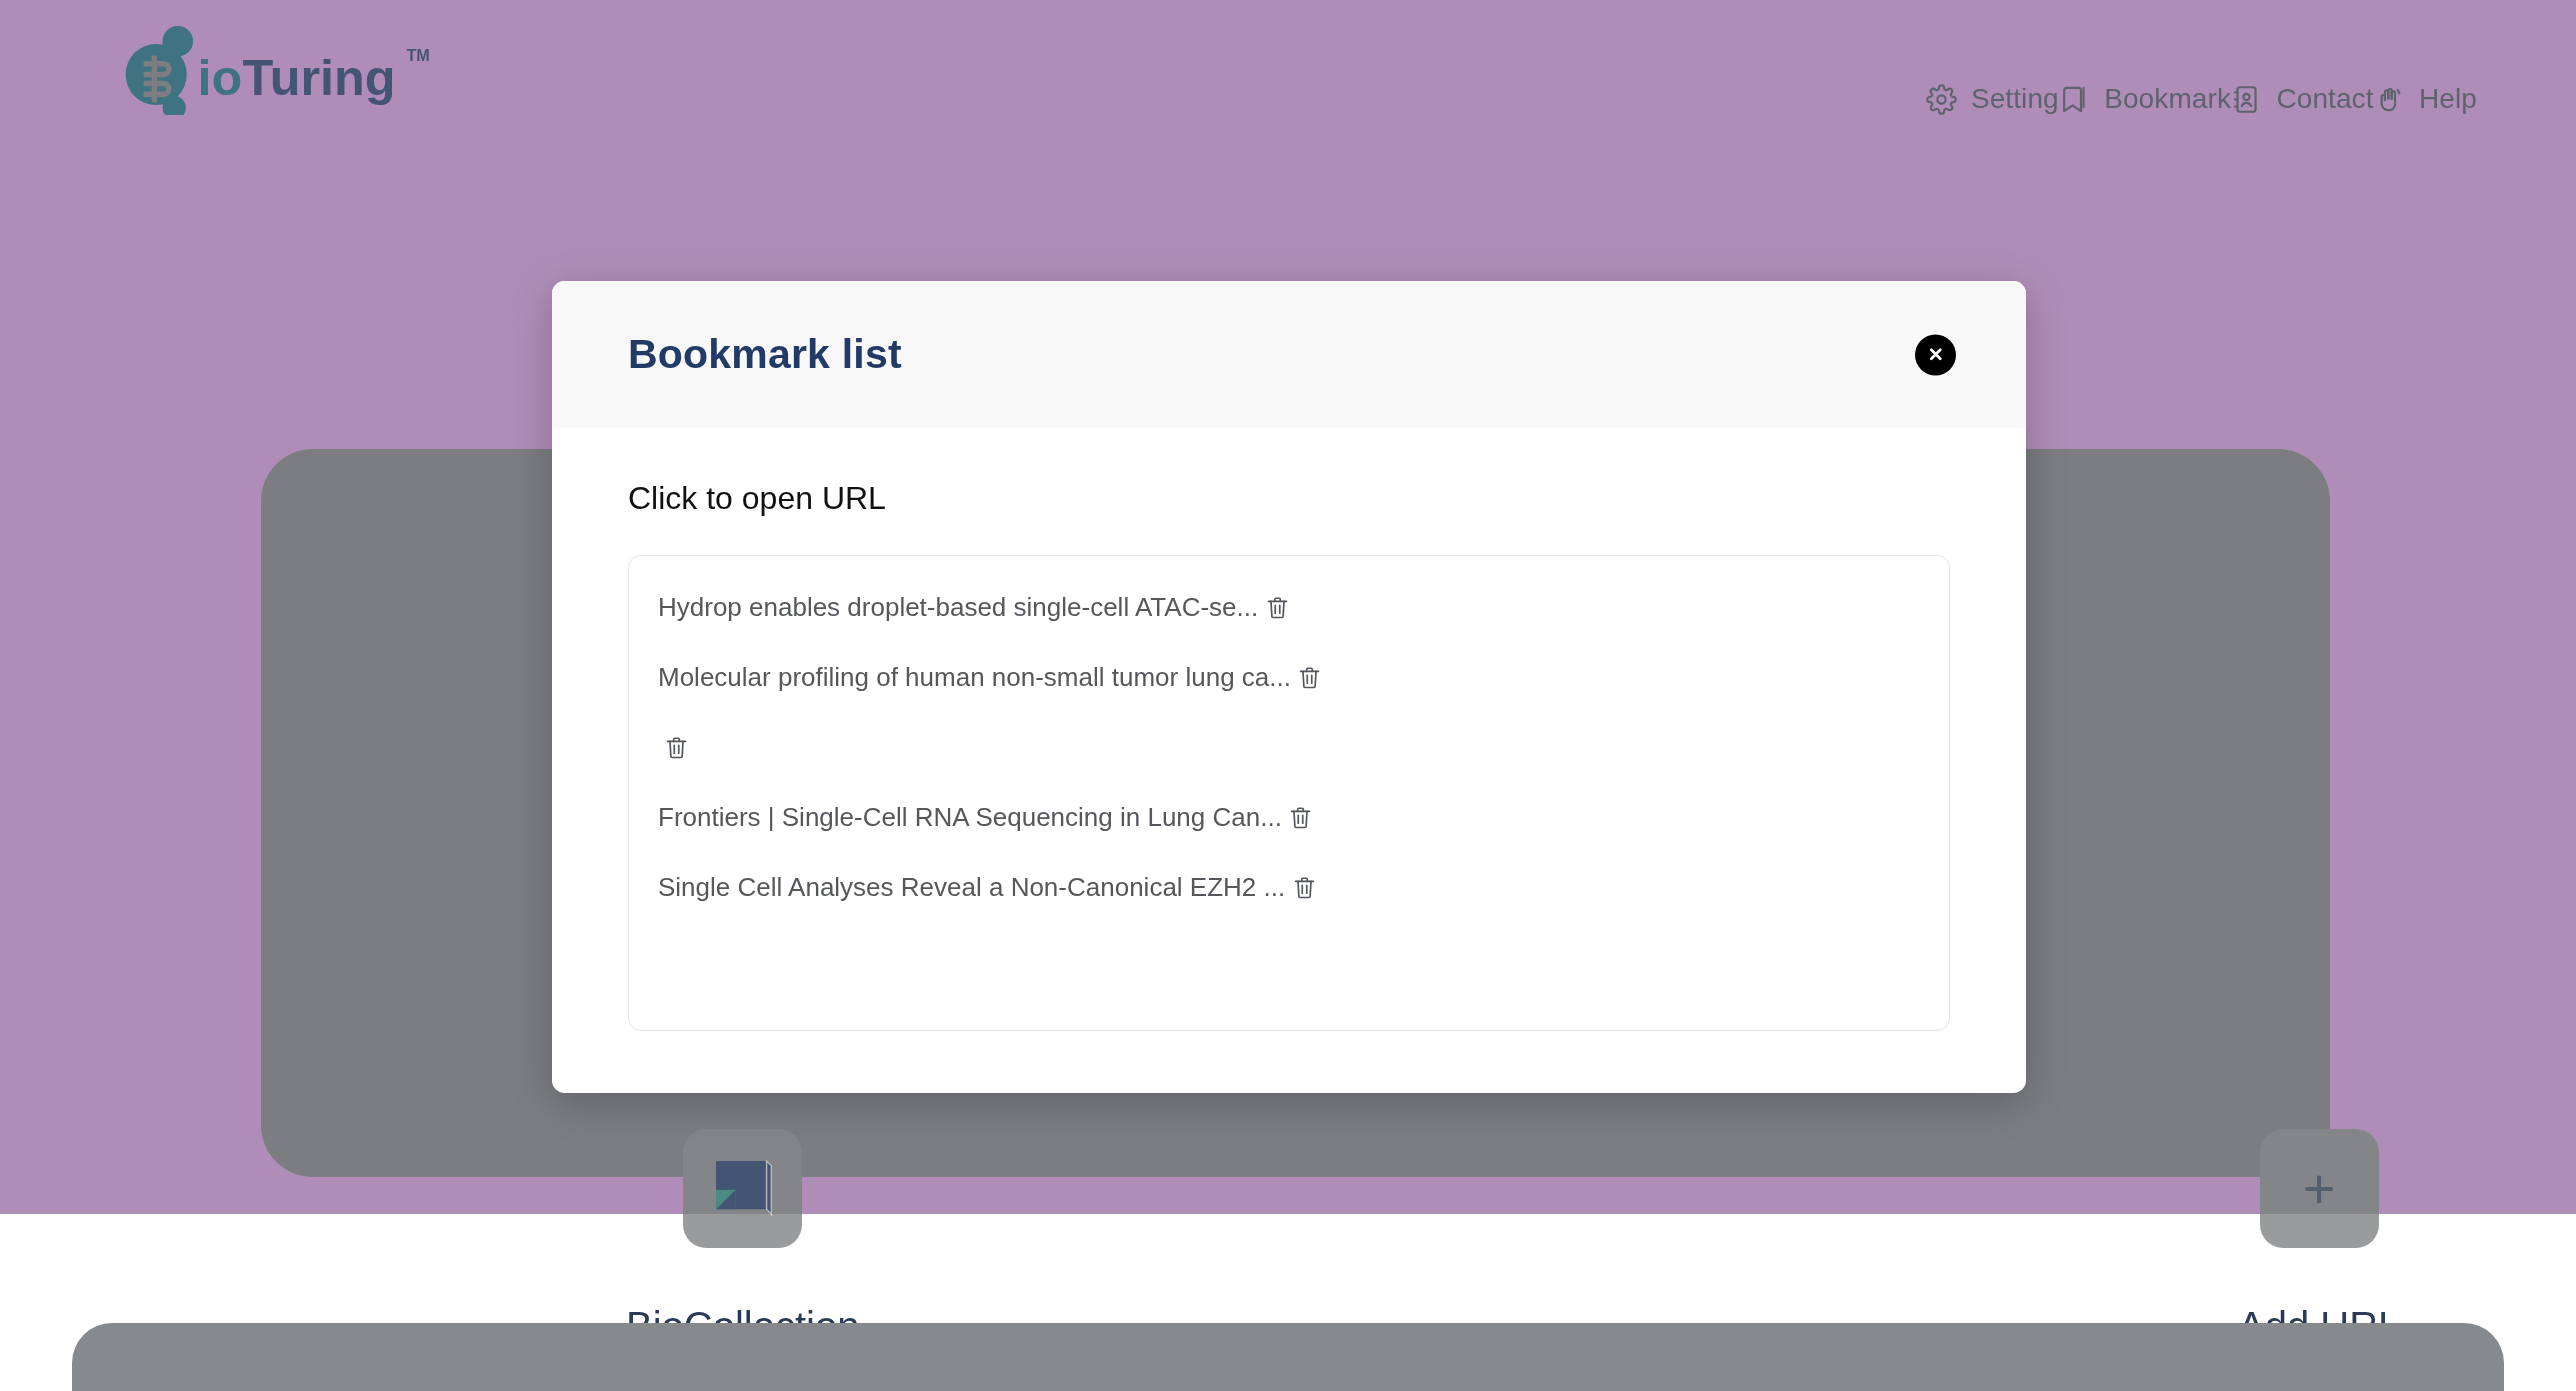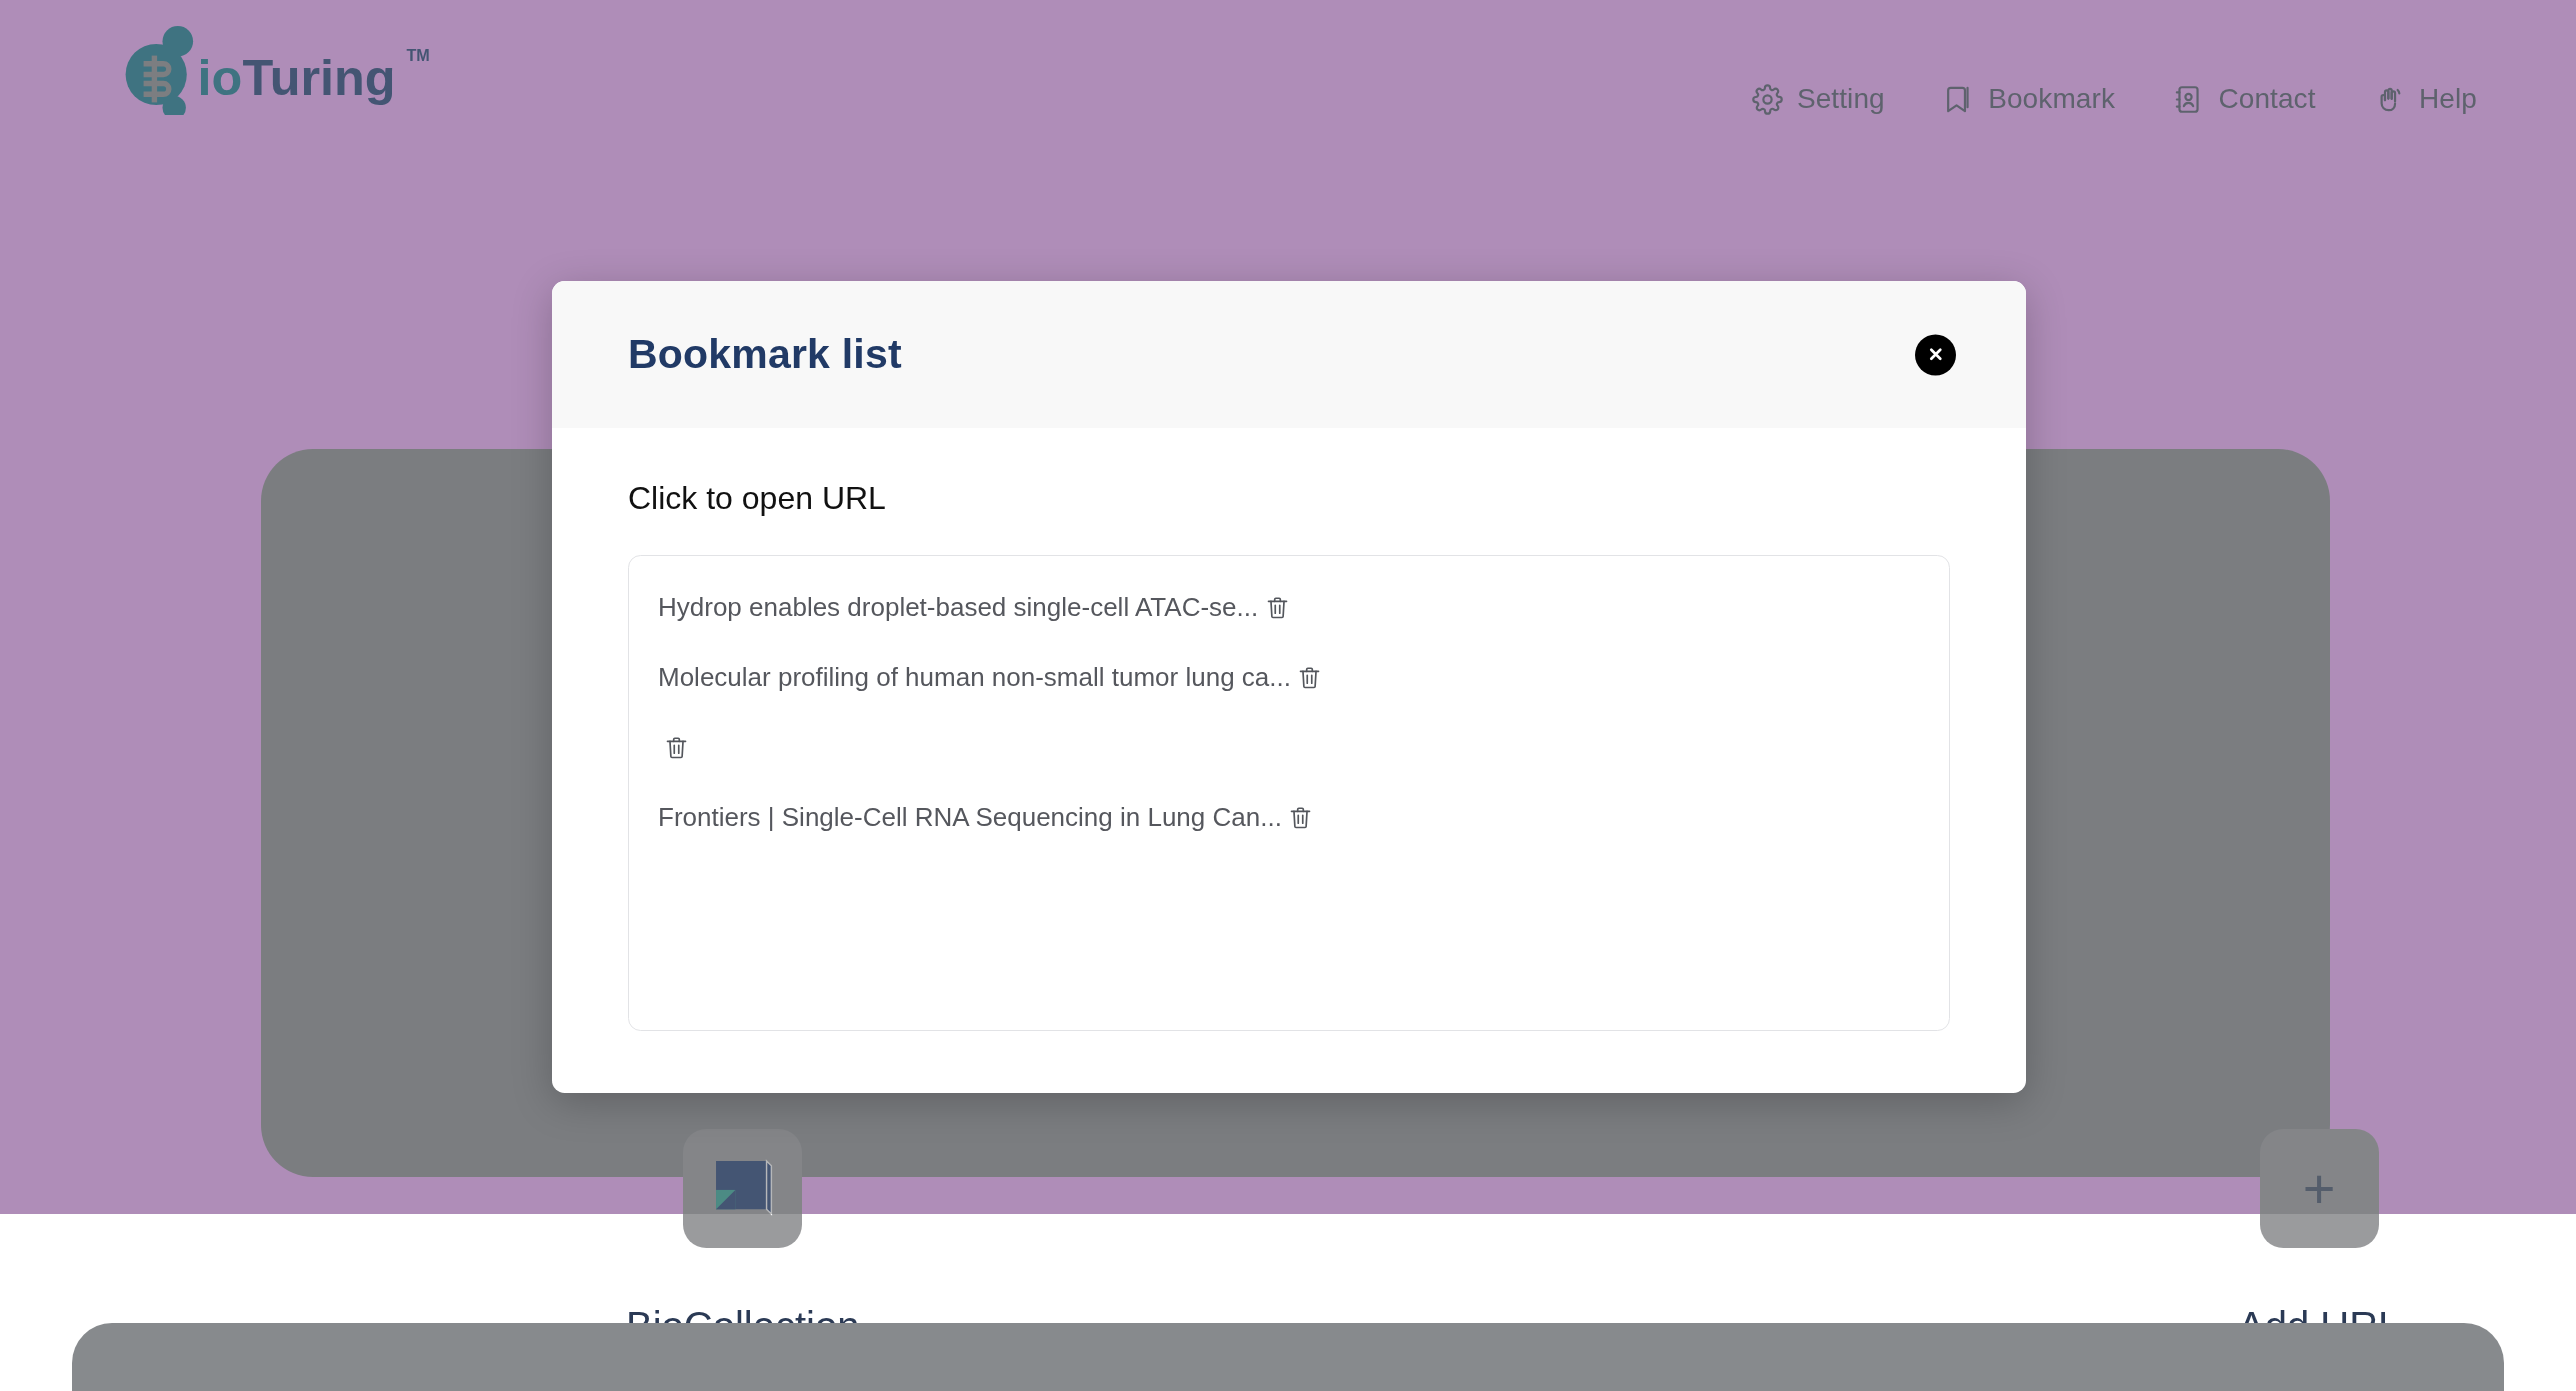--- a/index.html
+++ b/index.html
@@ -37,21 +37,20 @@
     align-items: flex-start;
   }
   #brand-logo svg { display: block; }
 
   #header-nav {
     position: absolute;
     right: 99px;
     top: 99px;
     transform: translateY(-50%);
     display: flex;
-    gap: 58px;
   }
   .nav-item {
     display: flex;
     align-items: center;
     gap: 14.4px;
     color: #4e5567;
     cursor: pointer;
   }
   .nav-item .nav-icon { display: flex; align-items: center; }
   .nav-item .nav-icon svg { display: block; }
@@ -419,19 +418,32 @@
                 <svg width="27" height="27" viewBox="0 0 24 24" fill="none" stroke="#53565c" stroke-width="1.5" stroke-linecap="round" stroke-linejoin="round">
                   <path d="M4 6.5h16"></path>
                   <path d="M9.5 6.5V4.8a1 1 0 0 1 1-1h3a1 1 0 0 1 1 1v1.7"></path>
                   <path d="M6.2 6.5 7 20a1 1 0 0 0 1 .9h8a1 1 0 0 0 1-.9l.8-13.5"></path>
                   <path d="M10 10v7M14 10v7"></path>
                 </svg>
               </span>
             </button>
           </div>
 
+          <div class="bookmark-row">
+            <span class="bookmark-title">Single Cell Analyses Reveal a Non-Canonical EZH2 ...</span>
+            <button class="bookmark-delete">
+              <span>
+                <svg width="27" height="27" viewBox="0 0 24 24" fill="none" stroke="#53565c" stroke-width="1.5" stroke-linecap="round" stroke-linejoin="round">
+                  <path d="M4 6.5h16"></path>
+                  <path d="M9.5 6.5V4.8a1 1 0 0 1 1-1h3a1 1 0 0 1 1 1v1.7"></path>
+                  <path d="M6.2 6.5 7 20a1 1 0 0 0 1 .9h8a1 1 0 0 0 1-.9l.8-13.5"></path>
+                  <path d="M10 10v7M14 10v7"></path>
+                </svg>
+              </span>
+            </button>
+          </div>
 
         </div>
       </div>
     </div>
   </div>
 </div>
 
 
 </body></html>

